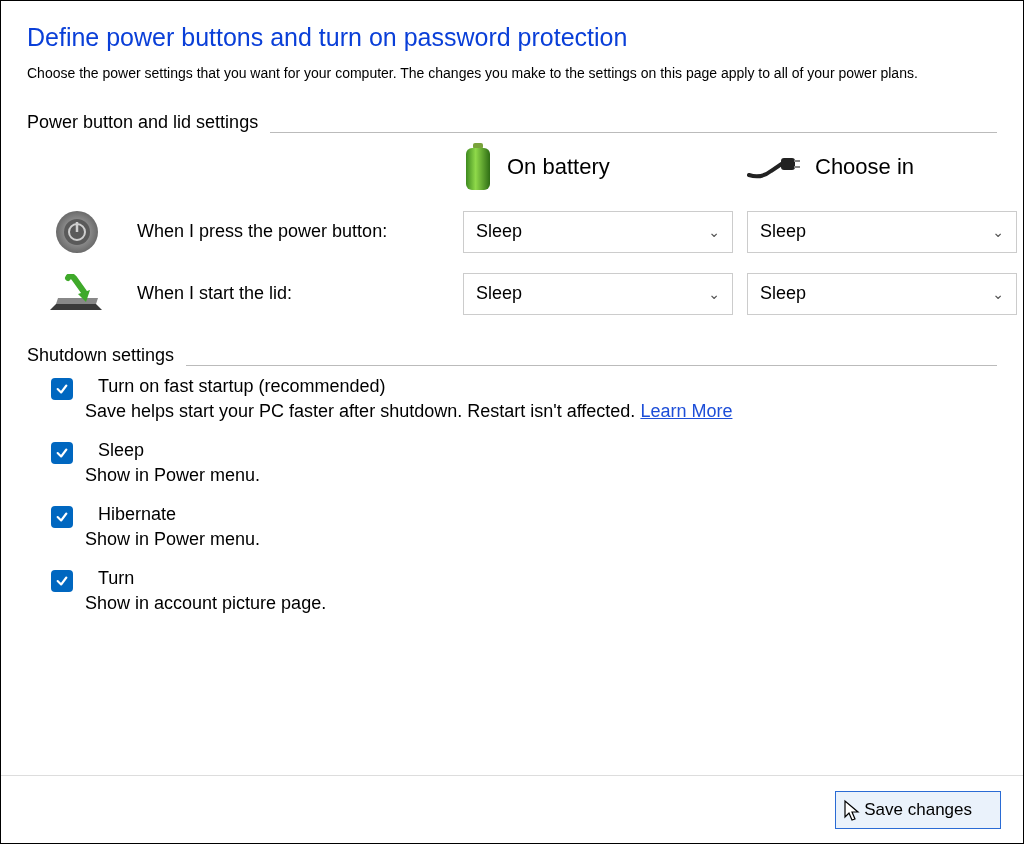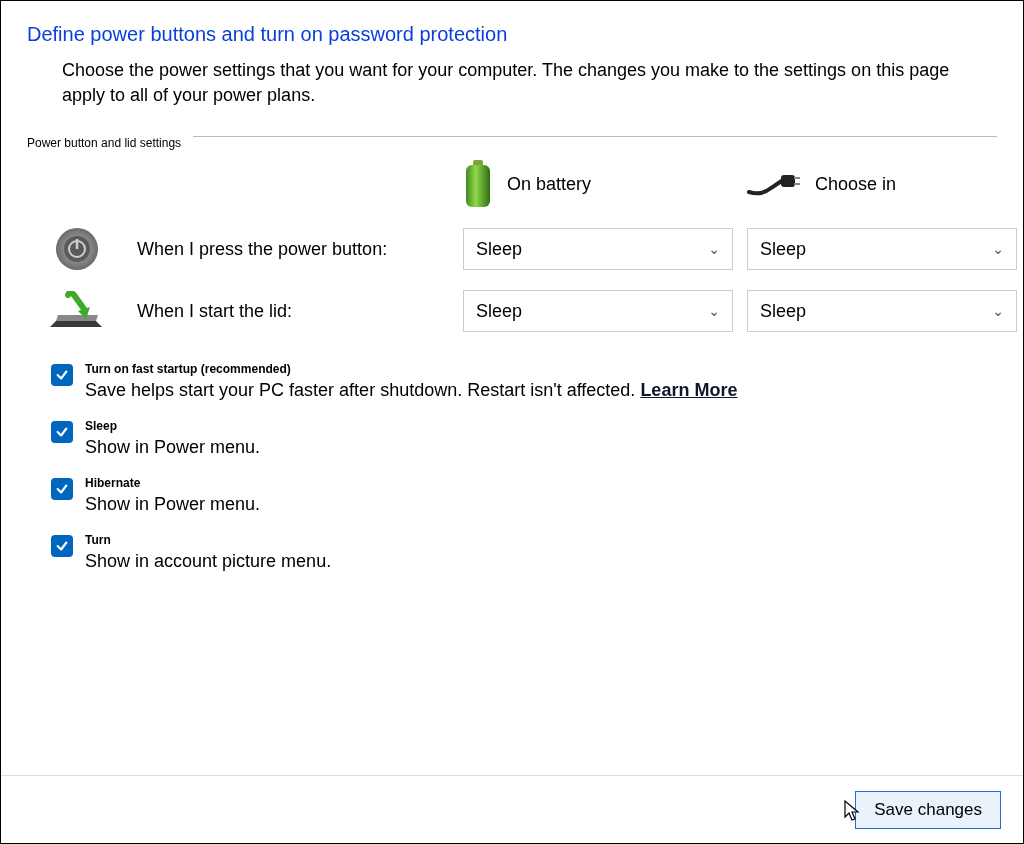--- a/index.html
+++ b/index.html
@@ -13,35 +13,34 @@
   .window {
     width: 1024px;
     height: 844px;
     border: 1px solid #000;
     background: #fff;
     position: relative;
     padding: 22px 26px 0 26px;
   }
   .title {
     color: #0a3fd8;
-    font-size: 20px;
+    font-size: 25px;
     font-weight: 400;
     margin-bottom: 12px;
   }
   .subtitle {
-    font-size: 18px;
+    font-size: 14px;
     line-height: 1.4;
     margin-bottom: 28px;
     max-width: 960px;
-    margin-left: 35px;
   }
   .section-header {
     display: flex;
-    align-items: flex-start;
-    font-size: 12px;
+    align-items: flex-end;
+    font-size: 18px;
     margin-bottom: 10px;
     width: 100%;
   }
   .section-header .rule {
     flex: 1;
     height: 1px;
     background: #bbb;
     margin-left: 12px;
   }
   .grid {
@@ -49,21 +48,21 @@
     grid-template-columns: 400px 270px 270px;
     column-gap: 14px;
     row-gap: 18px;
     align-items: center;
     margin: 0 0 30px 22px;
   }
   .col-hdr {
     display: flex;
     align-items: center;
     gap: 14px;
-    font-size: 18px;
+    font-size: 22px;
   }
   .row-label {
     display: flex;
     align-items: center;
     gap: 32px;
     font-size: 18px;
   }
   .row-label .icon-slot { width: 56px; display:flex; justify-content:center; }
   .select {
     height: 42px;
@@ -96,32 +95,32 @@
     border-radius: 4px;
     display: flex;
     align-items: center;
     justify-content: center;
     flex-shrink: 0;
     margin-top: 2px;
     cursor: pointer;
   }
   .check svg { width: 14px; height: 14px; }
   .check-text .hd {
-    font-weight: 700;
-    font-size: 12px;
+    font-weight: 400;
+    font-size: 18px;
+    margin-left: 13px;
   }
   .check-text .sub {
     font-size: 18px;
     margin-top: 4px;
   }
   .link {
-    color: #0f172a;
+    color: #1d4ed8;
     text-decoration: underline;
     cursor: pointer;
-    font-weight: bold;
   }
   .footer {
     position: absolute;
     bottom: 0;
     left: 0;
     right: 0;
     border-top: 1px solid #ddd;
     height: 68px;
     display: flex;
     align-items: center;
@@ -133,21 +132,21 @@
   .btn {
     height: 38px;
     min-width: 126px;
     border: 1px solid #ccc;
     background: #fff;
     font-size: 17px;
     display: flex;
     align-items: center;
     justify-content: center;
     cursor: pointer;
-    padding: 0 18px;
+    padding: 0 28px;
   }
   .btn.primary {
     border: 1px solid #2a6bd4;
     background: #eaf2fb;
   }
   .cursor {
     position: absolute;
     right: 160px;
     bottom: 16px;
     pointer-events: none;
@@ -237,20 +236,24 @@
     <div class="select">
       <span>Sleep</span>
       <span class="chev">⌄</span>
     </div>
     <div class="select">
       <span>Sleep</span>
       <span class="chev">⌄</span>
     </div>
   </div>
 
+  <div class="section-header">
+    <span>Shutdown settings</span>
+    <span class="rule"></span>
+  </div>
 
   <div class="shutdown-list">
 
     <div class="check-item">
       <div class="check">
         <svg viewBox="0 0 16 16">
             <path d="M3 8 L7 12 L13 4" stroke="#fff" stroke-width="2.4" fill="none" stroke-linecap="round" stroke-linejoin="round"></path>
           </svg>
       </div>
       <div class="check-text">
@@ -286,21 +289,21 @@
     </div>
 
     <div class="check-item">
       <div class="check">
         <svg viewBox="0 0 16 16">
             <path d="M3 8 L7 12 L13 4" stroke="#fff" stroke-width="2.4" fill="none" stroke-linecap="round" stroke-linejoin="round"></path>
           </svg>
       </div>
       <div class="check-text">
         <div class="hd">Turn</div>
-        <div class="sub">Show in account picture menu.</div>
+        <div class="sub">Show in account picture page.</div>
       </div>
     </div>
 
   </div>
 
   <div class="footer">
     <div class="btn primary">
       <span>Save changes</span>
     </div>
     <span class="cursor">

